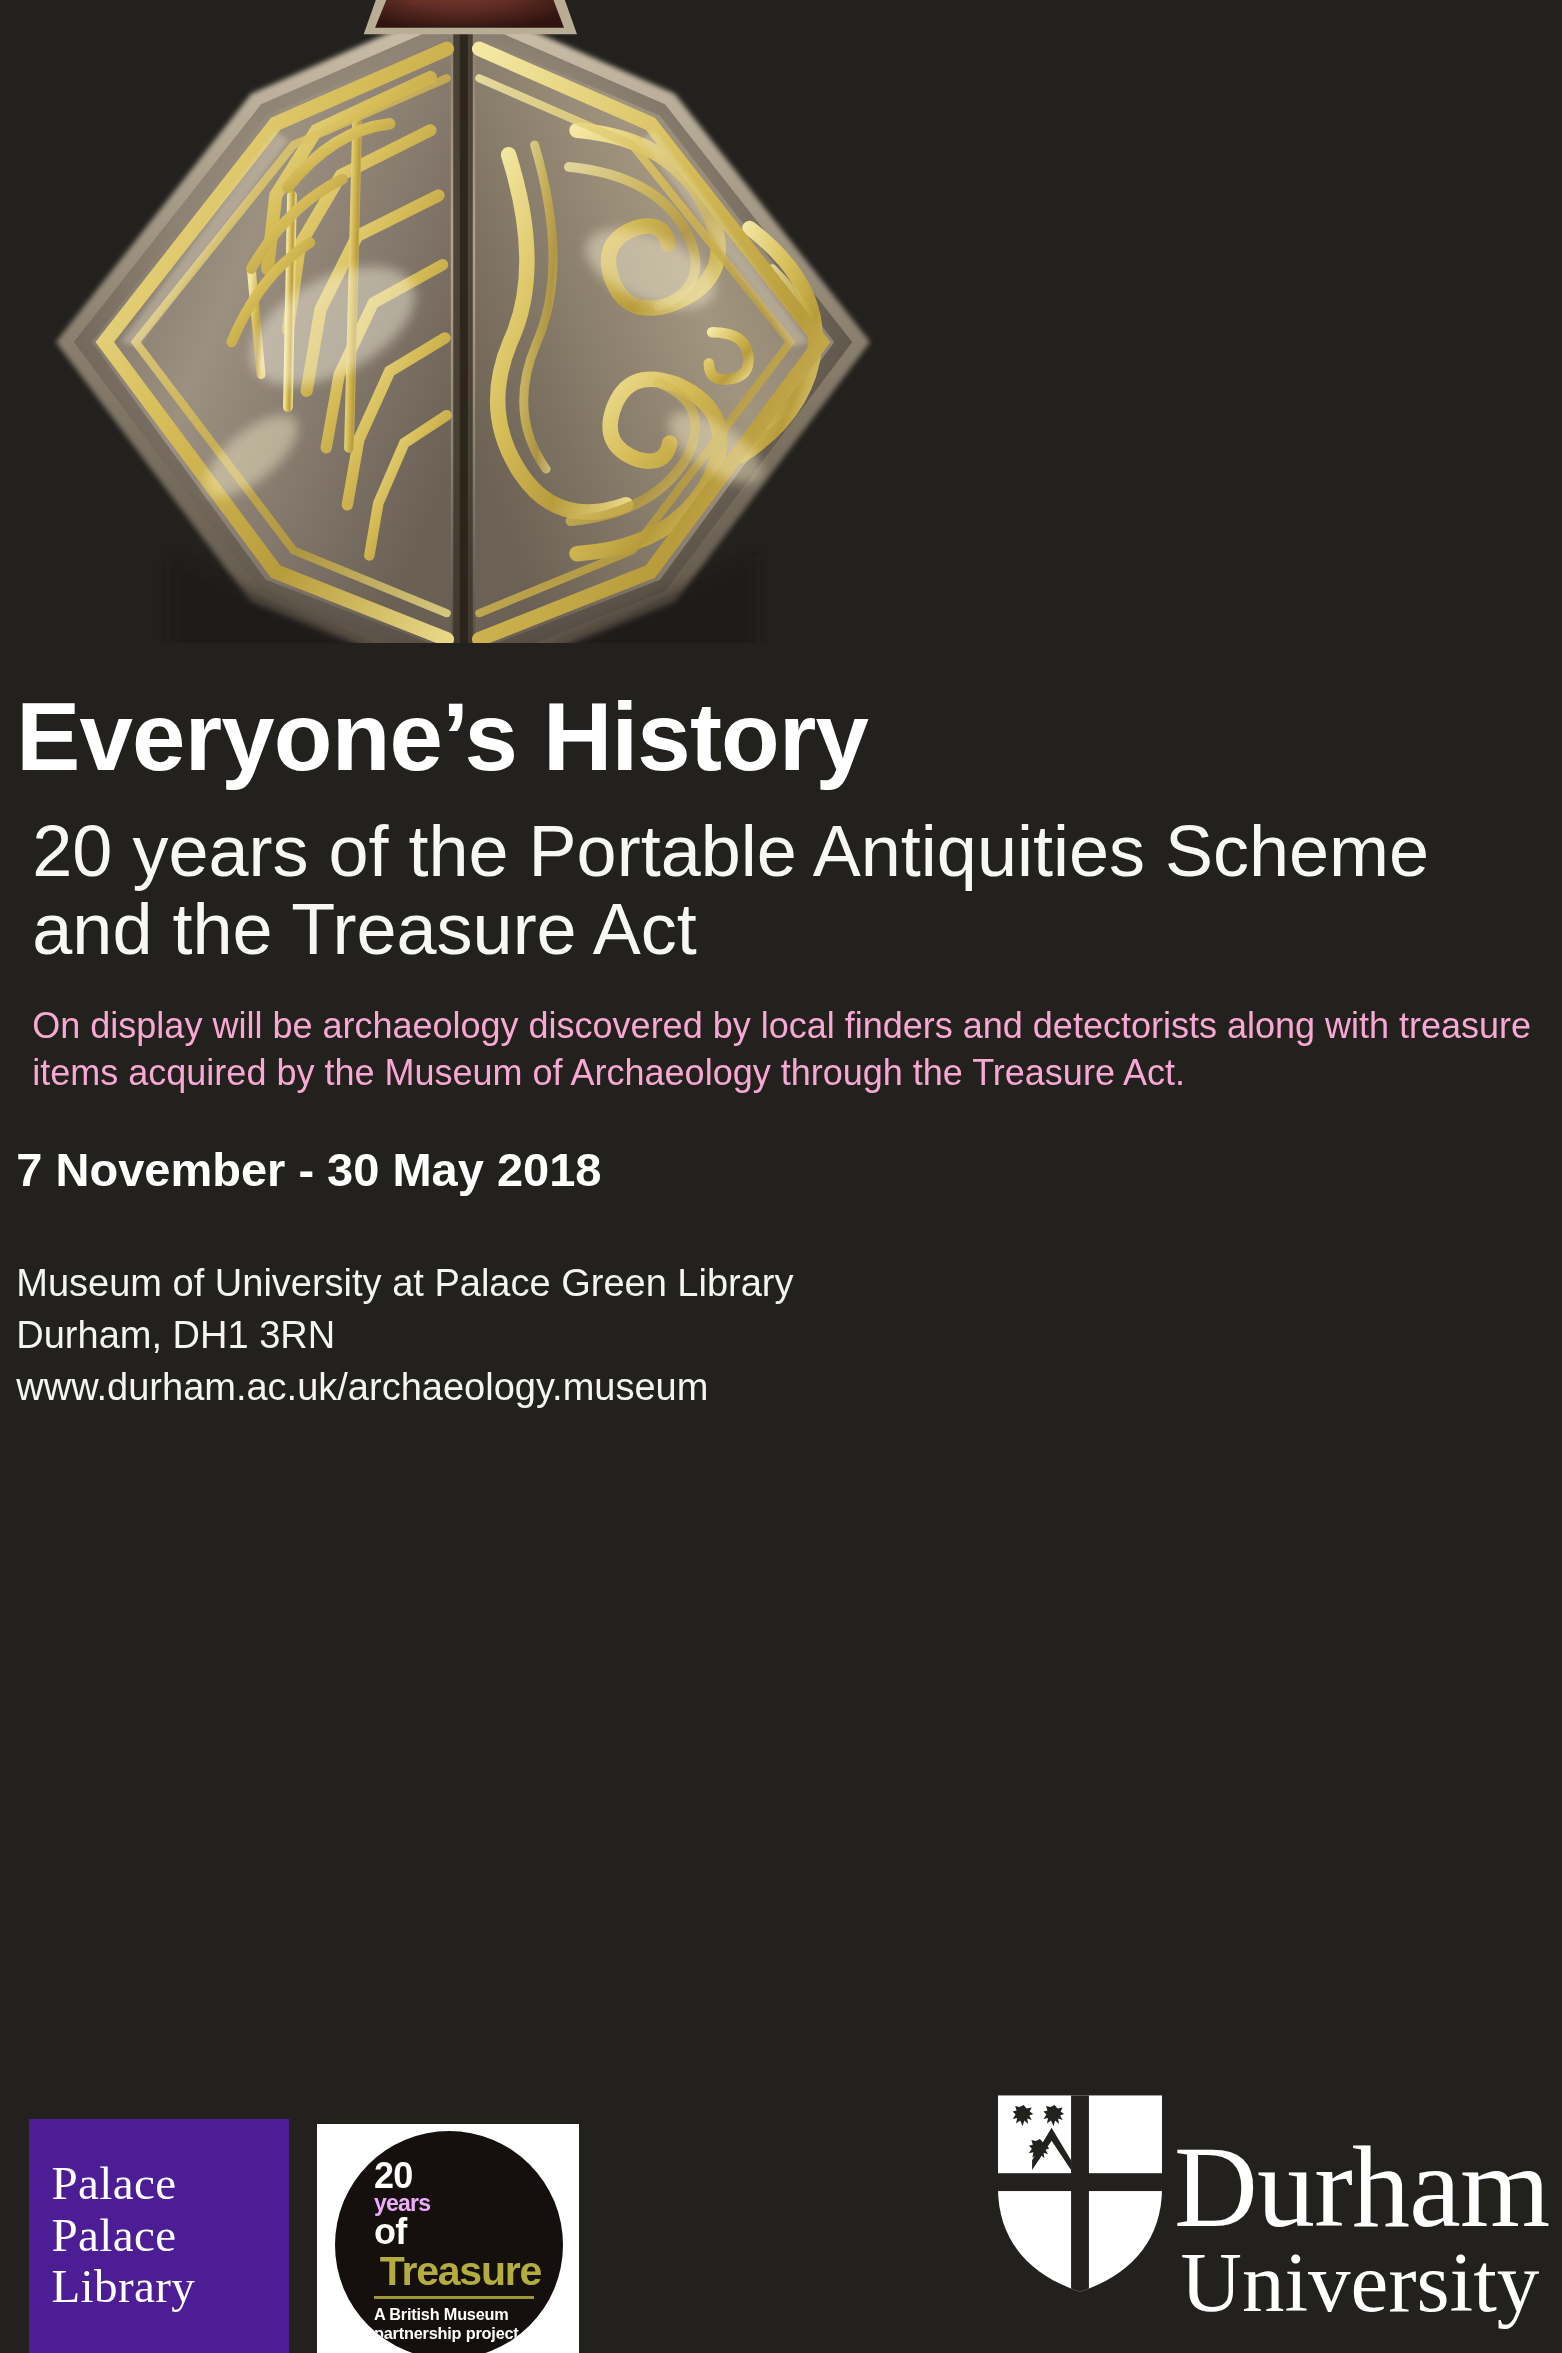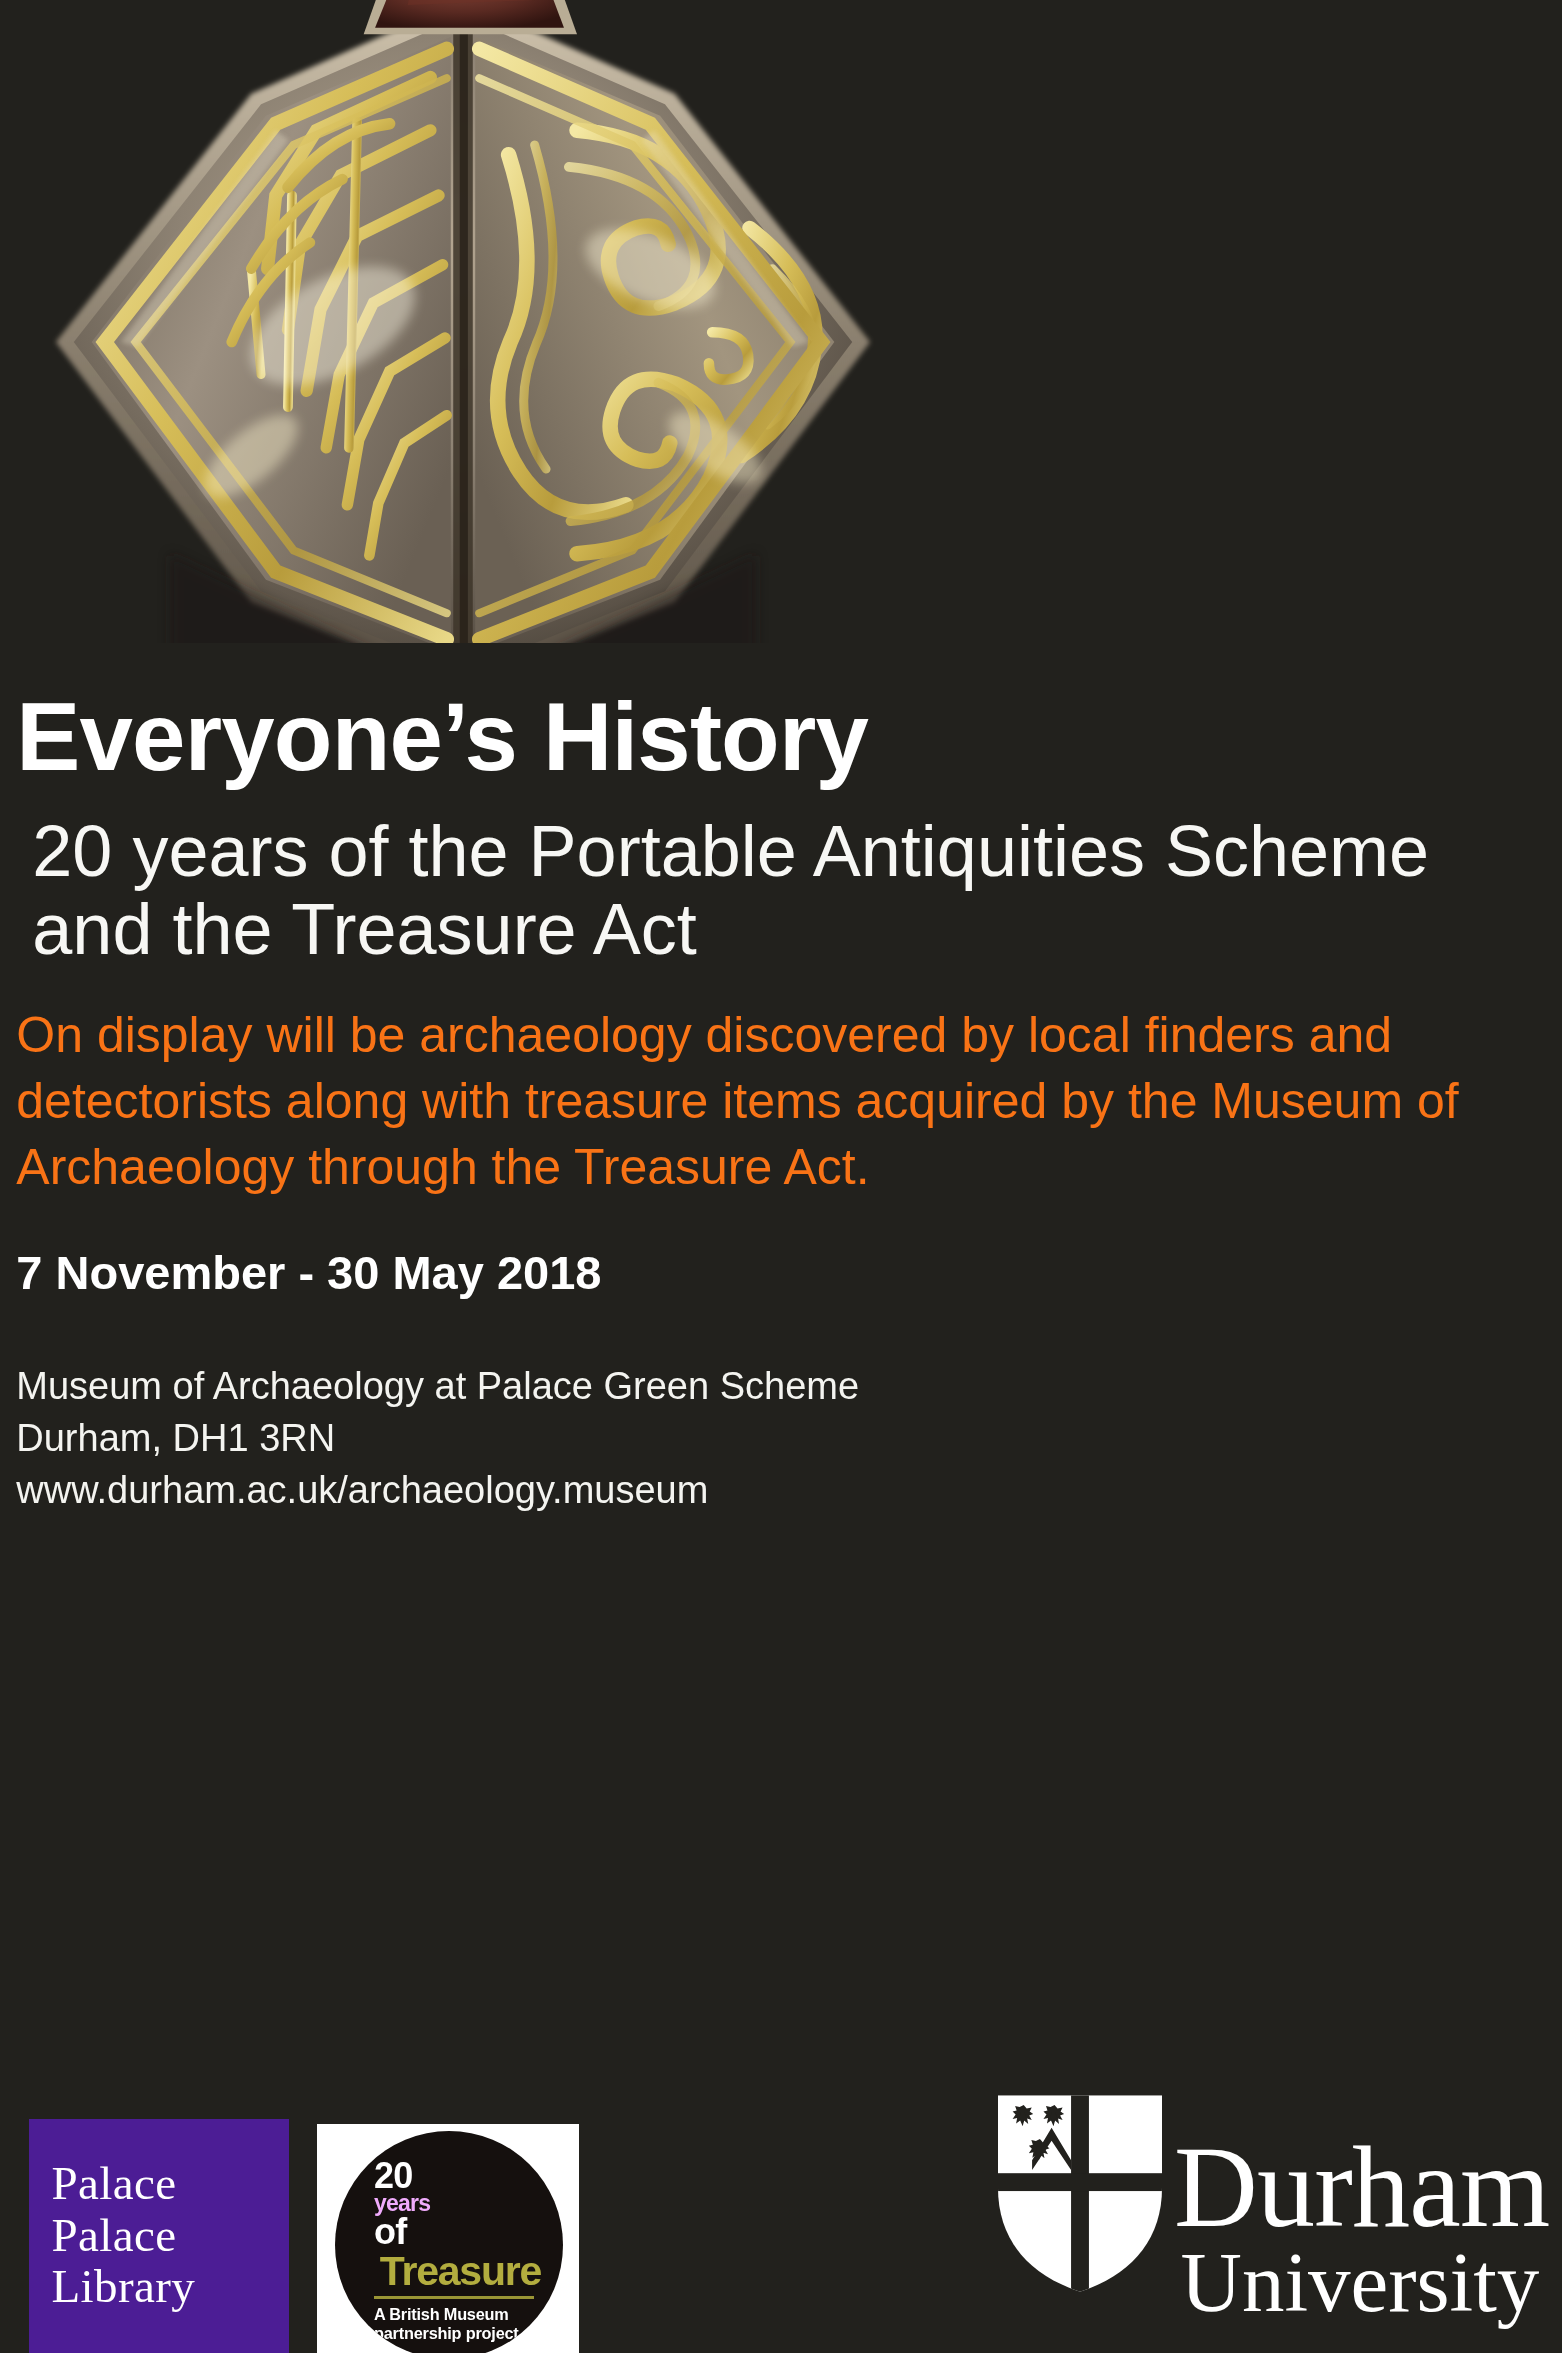--- a/index.html
+++ b/index.html
@@ -56,25 +56,25 @@
   }
   .subtitle {
     color: #f7f7f4;
     font-size: 72px;
     font-weight: normal;
     line-height: 1.08;
     margin: 0 0 33px 16px;
     max-width: 1400px;
   }
   .blurb {
-    color: #f97316;
-    font-size: 50px;
+    color: #f9a8d4;
+    font-size: 36px;
     font-weight: normal;
     line-height: 1.32;
-    margin: 0 0 47px 0;
+    margin: 0 0 47px 16px;
     max-width: 1530px;
   }
   .dates {
     color: #ffffff;
     font-size: 47px;
     font-weight: bold;
     line-height: 1.1;
     margin: 0 0 63px 0;
   }
   .details {
@@ -349,21 +349,21 @@
 
     <h1 class="title">Everyone’s History</h1>
 
     <h2 class="subtitle">20 years of the Portable Antiquities Scheme and the Treasure Act</h2>
 
     <p class="blurb">On display will be archaeology discovered by local finders and detectorists along with treasure items acquired by the Museum of Archaeology through the Treasure Act.</p>
 
     <p class="dates">7 November - 30 May 2018</p>
 
     <div class="details">
-      <div>Museum of Archaeology at Palace Green Scheme</div>
+      <div>Museum of University at Palace Green Library</div>
       <div>Durham, DH1 3RN</div>
       <div>www.durham.ac.uk/archaeology.museum</div>
     </div>
 
   </div>
 
   <div class="logo-row">
 
     <div class="pgl">
       <div class="pgl-line">Palace</div>

